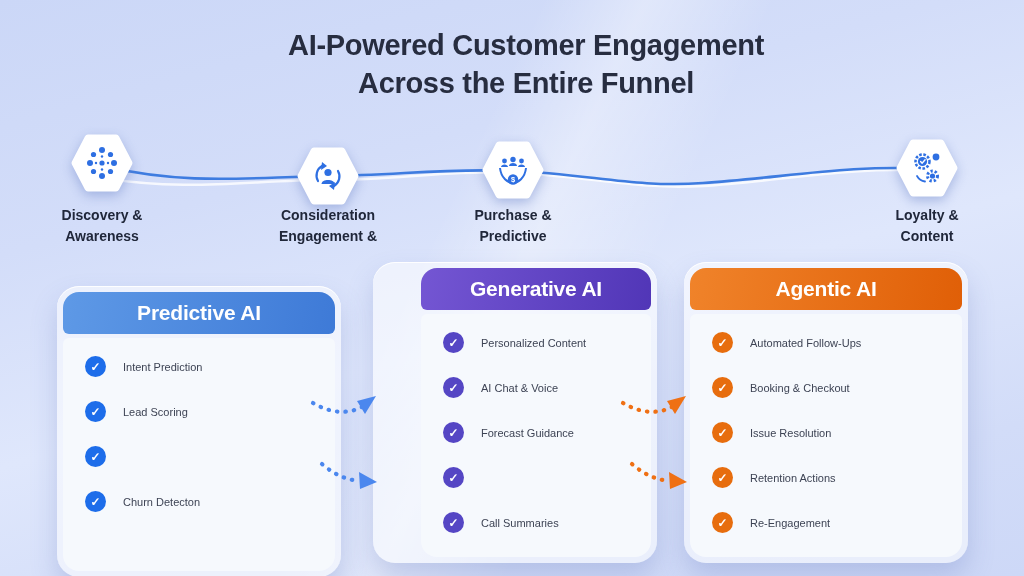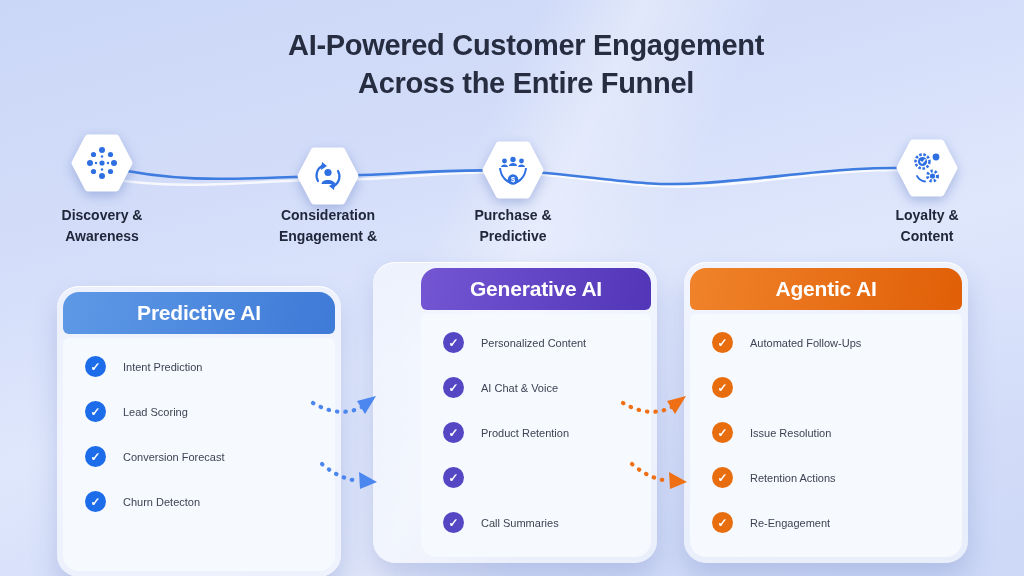--- a/index.html
+++ b/index.html
@@ -167,21 +167,20 @@
       <div class="card-item">
         <span class="check-circle chk-blue">✓</span>
         <span class="item-label">Intent Prediction</span>
       </div>
       <div class="card-item">
         <span class="check-circle chk-blue">✓</span>
         <span class="item-label">Lead Scoring</span>
       </div>
       <div class="card-item">
         <span class="check-circle chk-blue">✓</span>
-        <span class="item-label">Conversion Forecast</span>
       </div>
       <div class="card-item">
         <span class="check-circle chk-blue">✓</span>
         <span class="item-label">Churn Detecton</span>
       </div>
     </div>
   </div>
 
   <div class="ai-card" style="left:373px; height:301px;padding-left:48px;">
     <div class="card-header hdr-purple">Generative AI</div>
@@ -189,41 +188,42 @@
       <div class="card-item">
         <span class="check-circle chk-purple">✓</span>
         <span class="item-label">Personalized Content</span>
       </div>
       <div class="card-item">
         <span class="check-circle chk-purple">✓</span>
         <span class="item-label">AI Chat &amp; Voice</span>
       </div>
       <div class="card-item">
         <span class="check-circle chk-purple">✓</span>
-        <span class="item-label">Product Retention</span>
+        <span class="item-label">Forecast Guidance</span>
       </div>
       <div class="card-item">
         <span class="check-circle chk-purple">✓</span>
       </div>
       <div class="card-item">
         <span class="check-circle chk-purple">✓</span>
         <span class="item-label">Call Summaries</span>
       </div>
     </div>
   </div>
 
   <div class="ai-card" style="left:684px; height:301px;">
     <div class="card-header hdr-orange">Agentic AI</div>
     <div class="card-body">
       <div class="card-item">
         <span class="check-circle chk-orange">✓</span>
         <span class="item-label">Automated Follow-Ups</span>
       </div>
       <div class="card-item">
         <span class="check-circle chk-orange">✓</span>
+        <span class="item-label">Booking &amp; Checkout</span>
       </div>
       <div class="card-item">
         <span class="check-circle chk-orange">✓</span>
         <span class="item-label">Issue Resolution</span>
       </div>
       <div class="card-item">
         <span class="check-circle chk-orange">✓</span>
         <span class="item-label">Retention Actions</span>
       </div>
       <div class="card-item">

